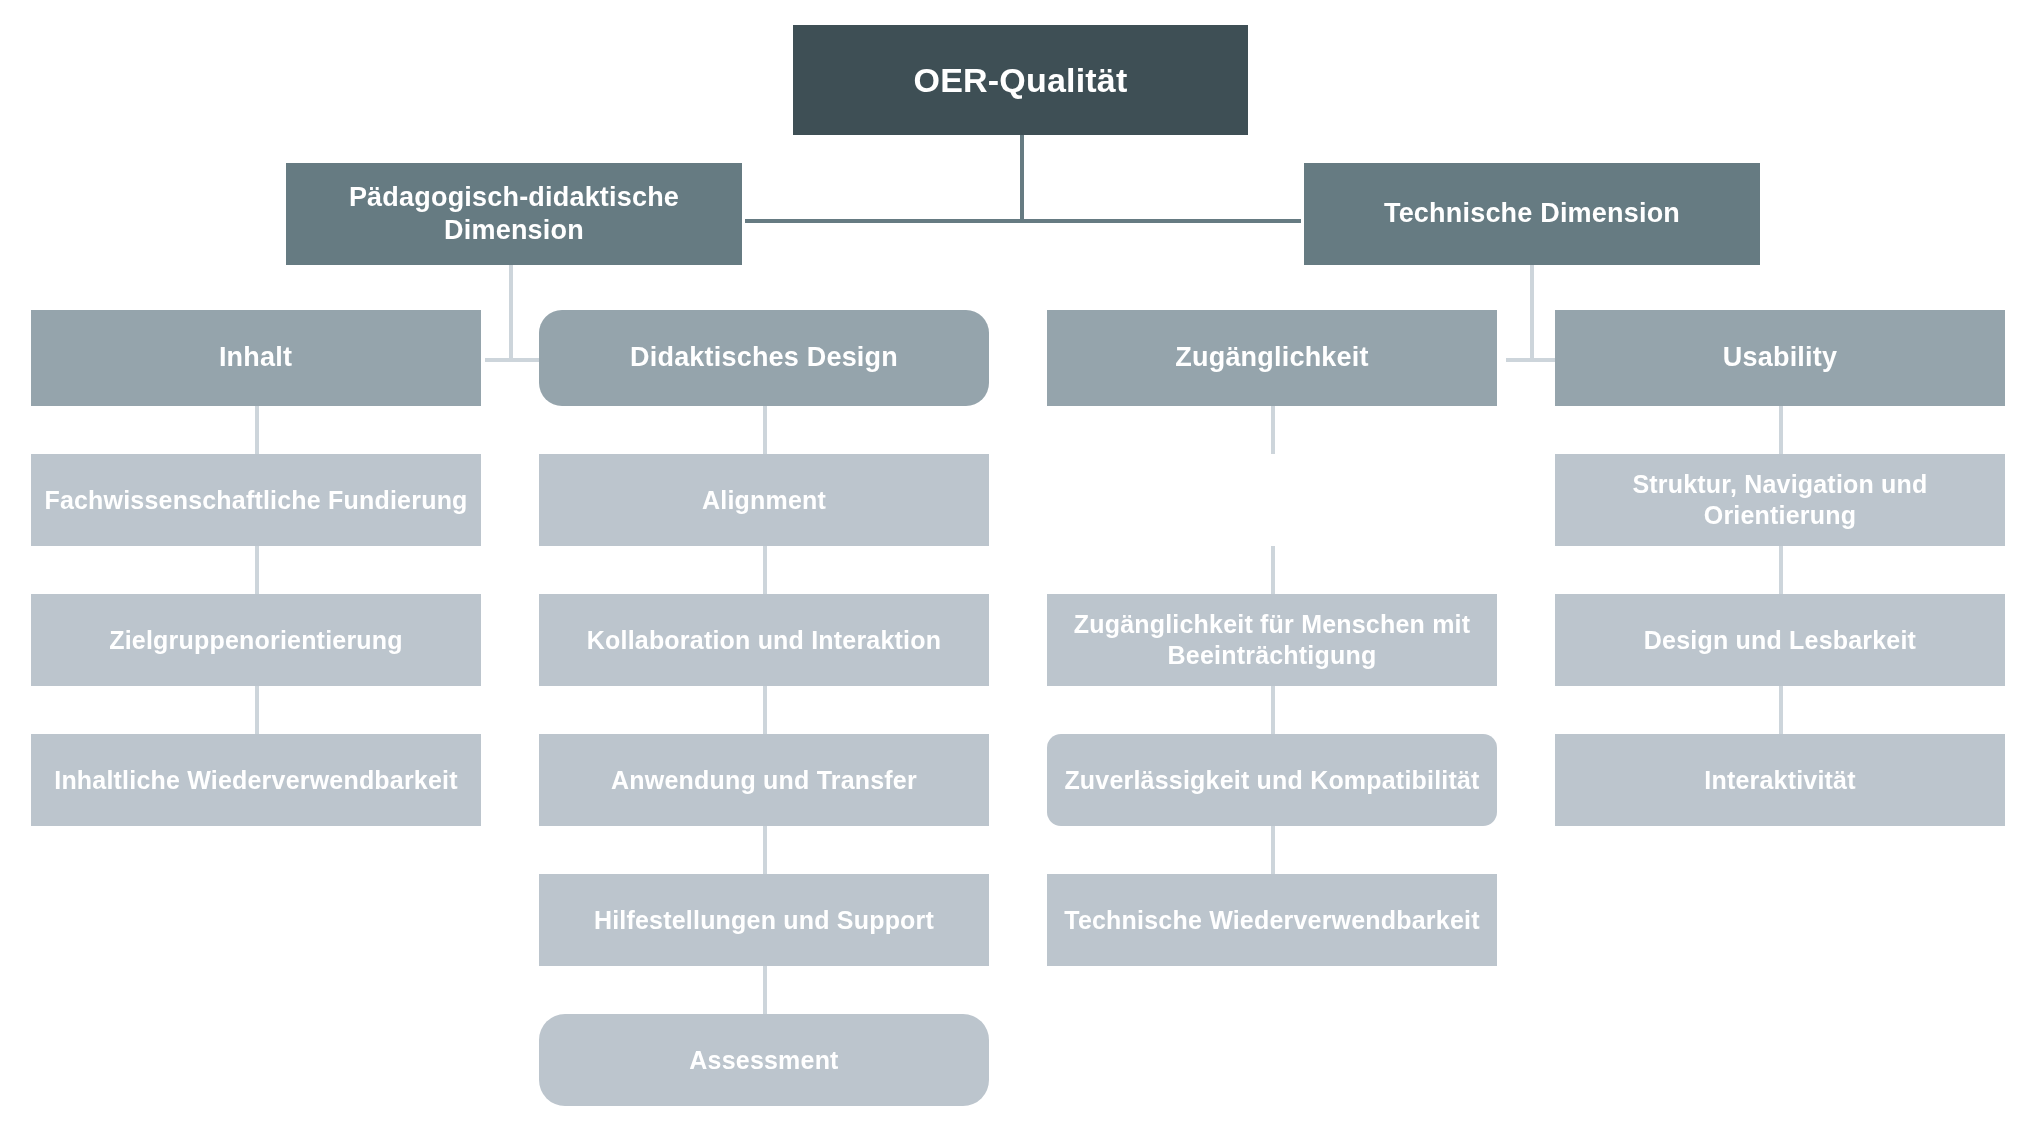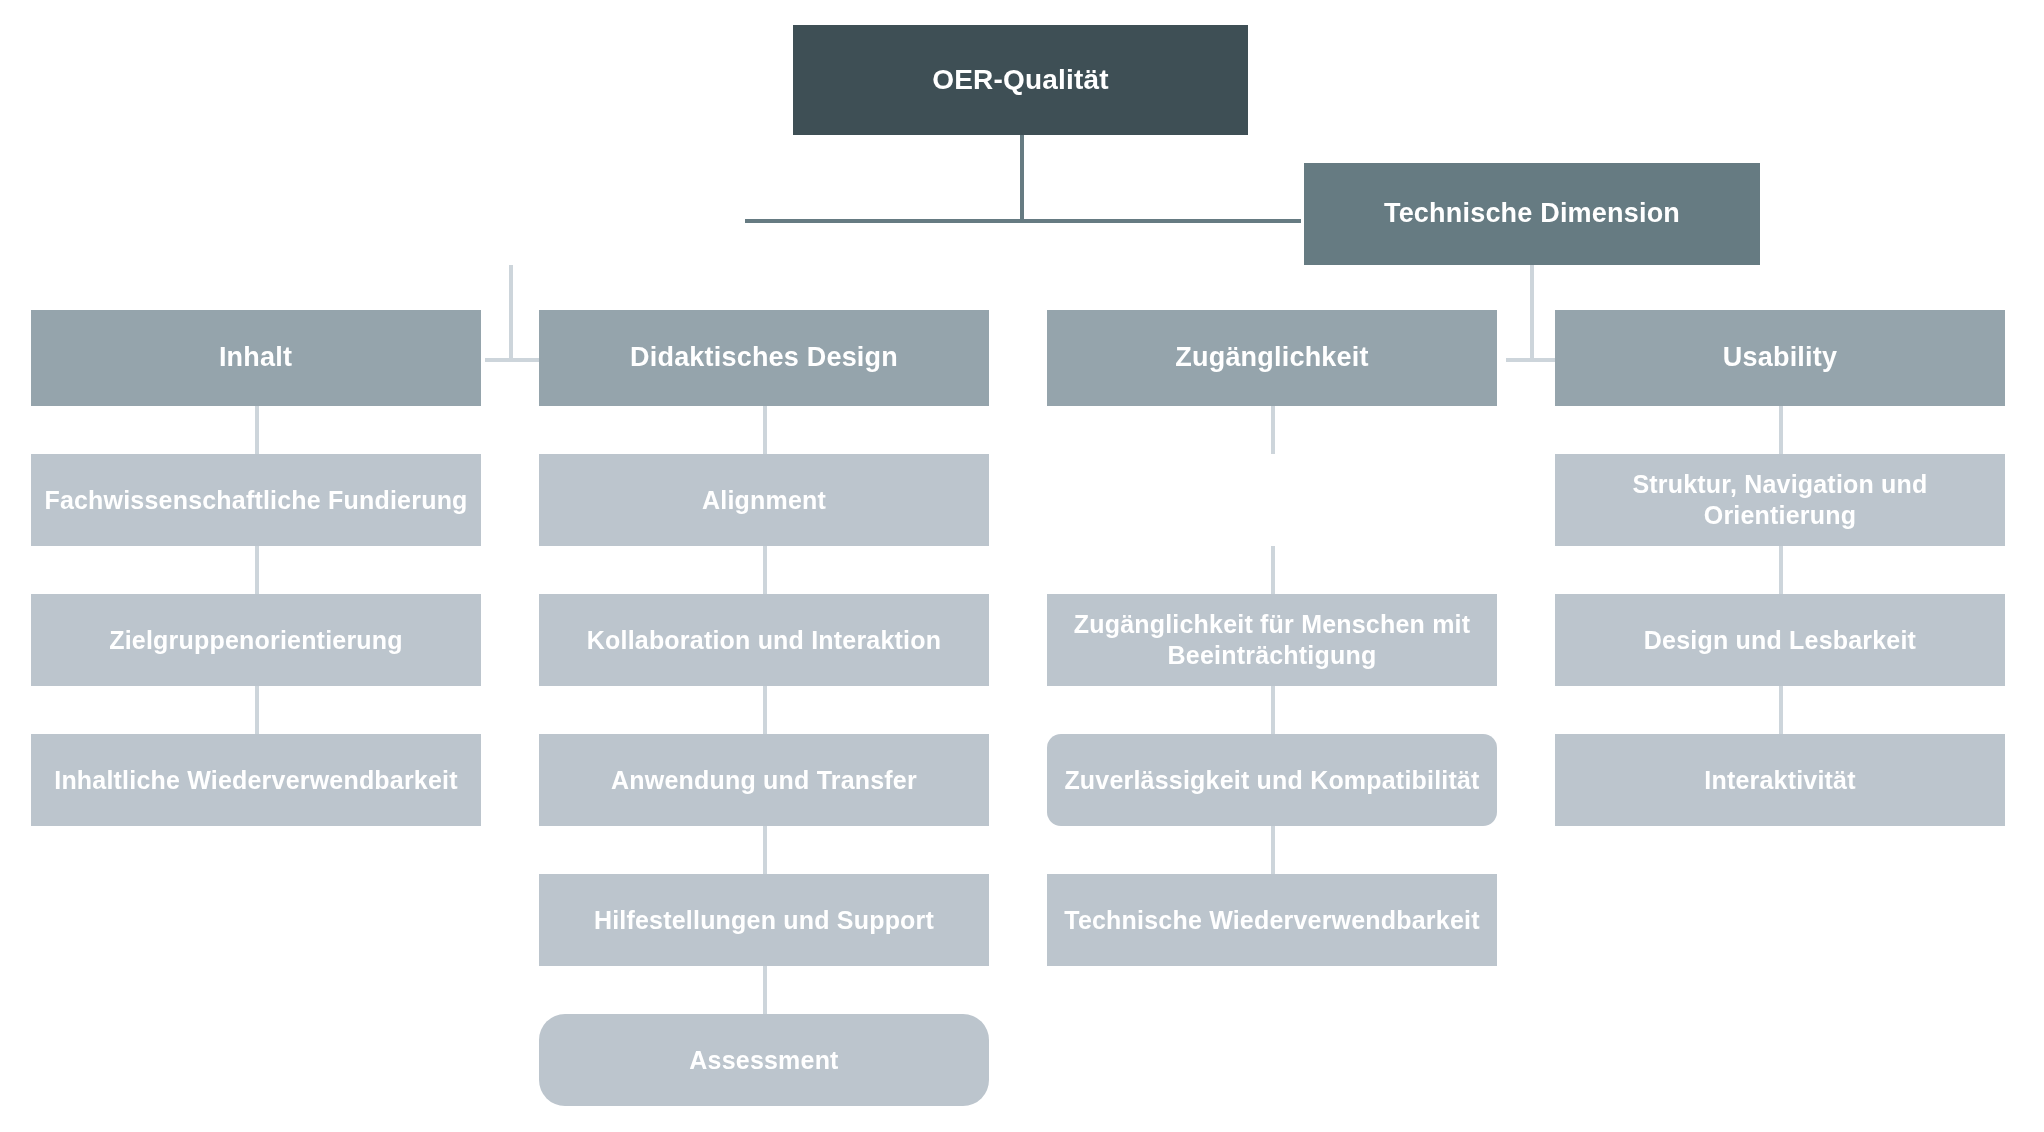--- a/index.html
+++ b/index.html
@@ -20,21 +20,21 @@
     display:flex;
     align-items:center;
     justify-content:center;
     text-align:center;
     color:#ffffff;
     font-weight:bold;
     line-height:1.24;
     padding:4px 10px;
     z-index:3;
   }
-  .lvl1{ background:#3e4f55; font-size:28px; letter-spacing:.2px; }
+  .lvl1{ background:#3e4f55; font-size:34px; letter-spacing:.2px; }
   .lvl2{ background:#667b82; font-size:27px; letter-spacing:.2px; }
   .lvl3{ background:#95a4ac; font-size:27px; letter-spacing:.2px; }
   .lvl4{ background:#bcc5cd; font-size:25px; letter-spacing:.2px; }
 
   .conn{
     position:absolute;
     background:#9aa9b0;
     z-index:1;
   }
   .conn.v{ width:4px; }
@@ -73,28 +73,31 @@
   <div class="conn v light" style="left:1271px;top:826px;height:48px;"></div>
 
   <div class="conn v light" style="left:1779px;top:406px;height:48px;"></div>
   <div class="conn v light" style="left:1779px;top:546px;height:48px;"></div>
   <div class="conn v light" style="left:1779px;top:686px;height:48px;"></div>
 
   <div class="node lvl1" style="left:793px;top:25px;width:455px;height:110px;">
     <span>OER-Qualität</span>
   </div>
 
+  <div class="node lvl2" style="left:286px;top:163px;width:456px;height:102px;">
+    <span>Pädagogisch-didaktische Dimension</span>
+  </div>
   <div class="node lvl2" style="left:1304px;top:163px;width:456px;height:102px;">
     <span>Technische Dimension</span>
   </div>
 
   <div class="node lvl3" style="left:31px;top:310px;width:450px;height:96px;padding-left:9px;">
     <span>Inhalt</span>
   </div>
-  <div class="node lvl3" style="left:539px;top:310px;width:450px;height:96px;">
+  <div class="node lvl3" style="left:539px;top:310px;width:450px;height:96px;border-radius:23px;">
     <span>Didaktisches Design</span>
   </div>
   <div class="node lvl3" style="left:1047px;top:310px;width:450px;height:96px;">
     <span>Zugänglichkeit</span>
   </div>
   <div class="node lvl3" style="left:1555px;top:310px;width:450px;height:96px;">
     <span>Usability</span>
   </div>
 
   <div class="node lvl4" style="left:31px;top:454px;width:450px;height:92px;">

